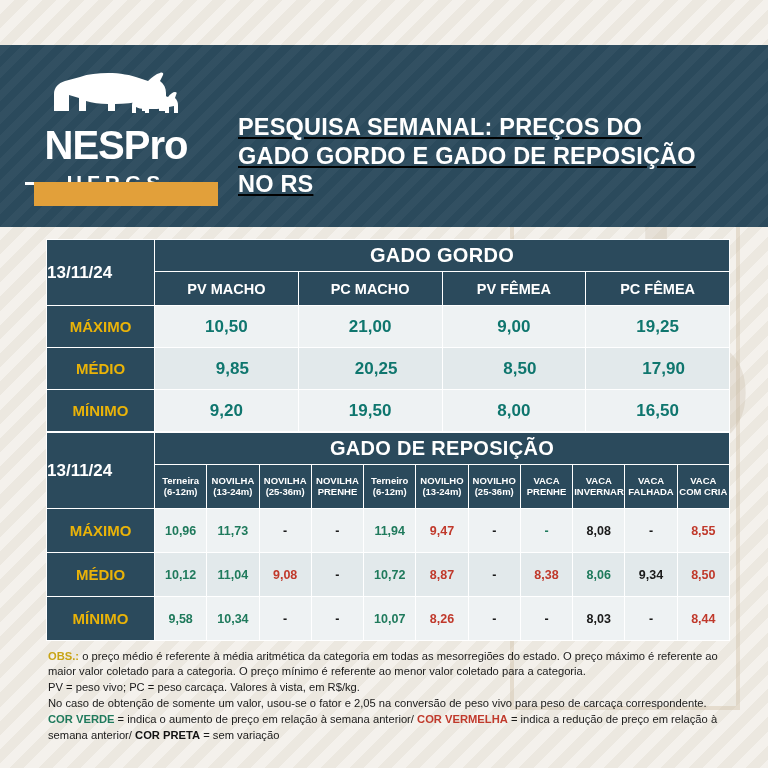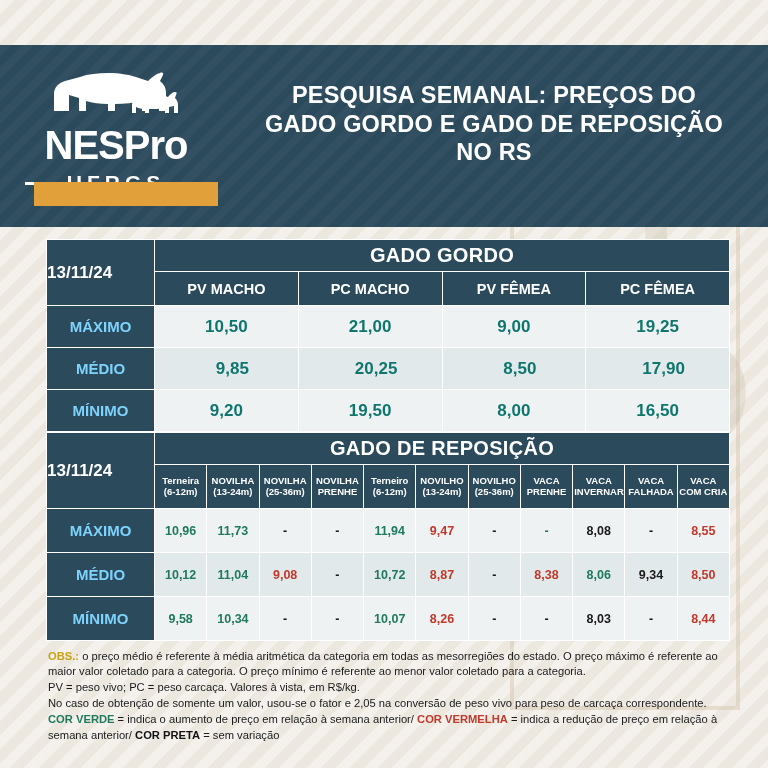--- a/index.html
+++ b/index.html
@@ -74,24 +74,24 @@
   }
   .logo-rule .bar { height: 3px; width: 34px; background:#ffffff; }
   .logo-sub {
     font-size: 21px;
     letter-spacing: 5px;
     color: #ffffff;
     font-weight: bold;
   }
   .title-block {
     flex: 1;
-    padding: 36px 18px 0 6px;
-    text-align: center;
+    padding: 68px 18px 0 6px;
     position: relative;
     z-index: 3;
+    text-decoration: underline;
   }
   .title-block .line {
     color: #ffffff;
     font-size: 23.5px;
     font-weight: bold;
     line-height: 1.22;
     letter-spacing: 0.2px;
   }
 
   
@@ -133,21 +133,21 @@
   .colhead {
     background: #2b4a5c;
     color: #ffffff;
     font-size: 14.5px;
     font-weight: bold;
     text-align: center;
     height: 34px;
   }
   .rowlabel {
     background: #2b4a5c;
-    color: #7dd3fc;
+    color: #eab308;
     font-size: 15px;
     font-weight: bold;
     text-align: center;
     height: 42px;
   }
   .val {
     background: #eef2f3;
     text-align: center;
     font-size: 17px;
     font-weight: bold;

